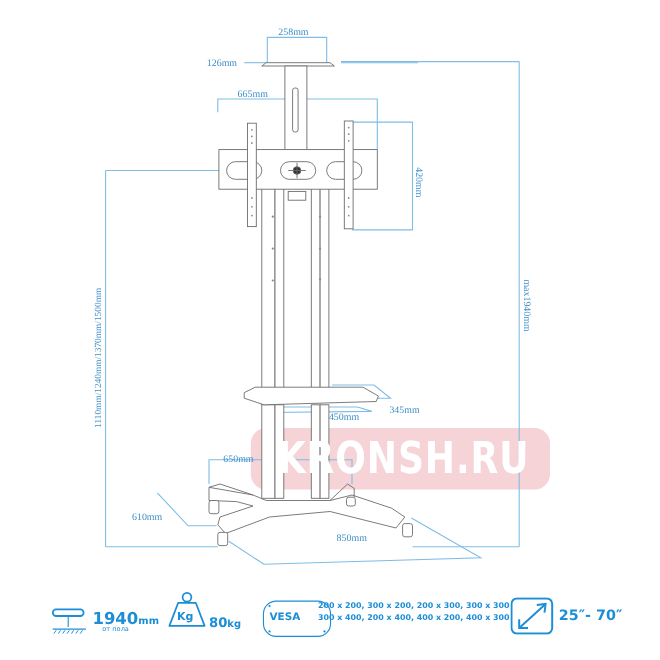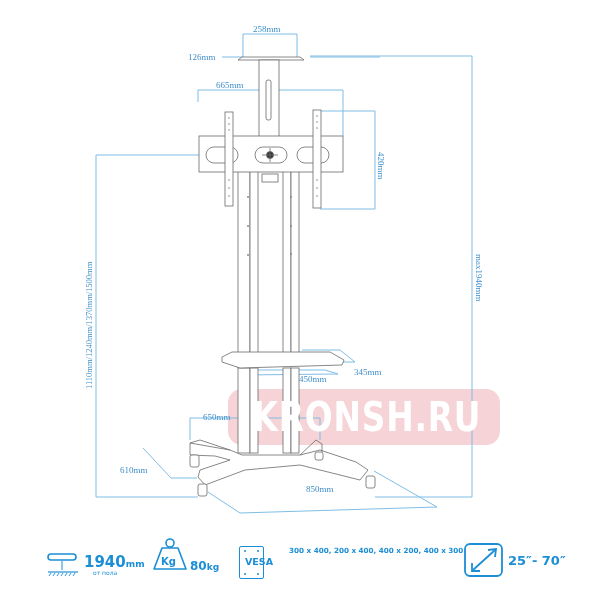--- a/index.html
+++ b/index.html
@@ -145,28 +145,29 @@
 
   <svg width="36" height="34" style="position:absolute;left:152px;top:537px">
     <circle cx="18" cy="6" r="4" fill="none" stroke="#1b8ed6" stroke-width="1.6"></circle>
     <path d="M10,11 L26,11 L34,32 L2,32 Z" fill="none" stroke="#1b8ed6" stroke-width="1.6" stroke-linejoin="round"></path>
   </svg>
   <div class="feat" style="left:161px;top:556px;font-size:10px">Kg</div>
   <div class="feat" style="left:190px;top:555px">
     <span style="font-size:12px">80</span><span class="sm">kg</span>
   </div>
 
-  <div style="position:absolute;left:239px;top:546px;width:25px;height:33px;border:1.8px solid #1b8ed6;border-radius:2px;box-sizing:border-box">
+  <div style="position:absolute;left:239px;top:546px;width:62px;height:33px;border:1.8px solid #1b8ed6;border-radius:12px;box-sizing:border-box">
     <span style="position:absolute;left:4px;top:3px;width:2px;height:2px;background:#1b8ed6;border-radius:1px"></span>
     <span style="position:absolute;right:4px;top:3px;width:2px;height:2px;background:#1b8ed6;border-radius:1px"></span>
     <span style="position:absolute;left:4px;bottom:3px;width:2px;height:2px;background:#1b8ed6;border-radius:1px"></span>
     <span style="position:absolute;right:4px;bottom:3px;width:2px;height:2px;background:#1b8ed6;border-radius:1px"></span>
     <span class="feat" style="position:absolute;left:0;top:9px;width:38px;text-align:center;font-size:9.5px">VESA</span>
   </div>
   <div class="vesa-list">
+    <div>200 x 200, 300 x 200, 200 x 300, 300 x 300</div>
     <div>300 x 400, 200 x 400, 400 x 200, 400 x 300</div>
   </div>
 
   <svg width="40" height="34" style="position:absolute;left:464px;top:543px">
     <rect x="1" y="1" width="37" height="32" rx="5" fill="none" stroke="#1b8ed6" stroke-width="1.8"></rect>
     <line x1="9" y1="27" x2="31" y2="7" stroke="#1b8ed6" stroke-width="1.8"></line>
     <path d="M24,7 L32,6 L31,14" fill="none" stroke="#1b8ed6" stroke-width="1.8"></path>
     <path d="M8,20 L8,28 L16,28" fill="none" stroke="#1b8ed6" stroke-width="1.8"></path>
   </svg>
   <div class="feat" style="left:508px;top:553px;font-size:13px">25″- 70″</div>

